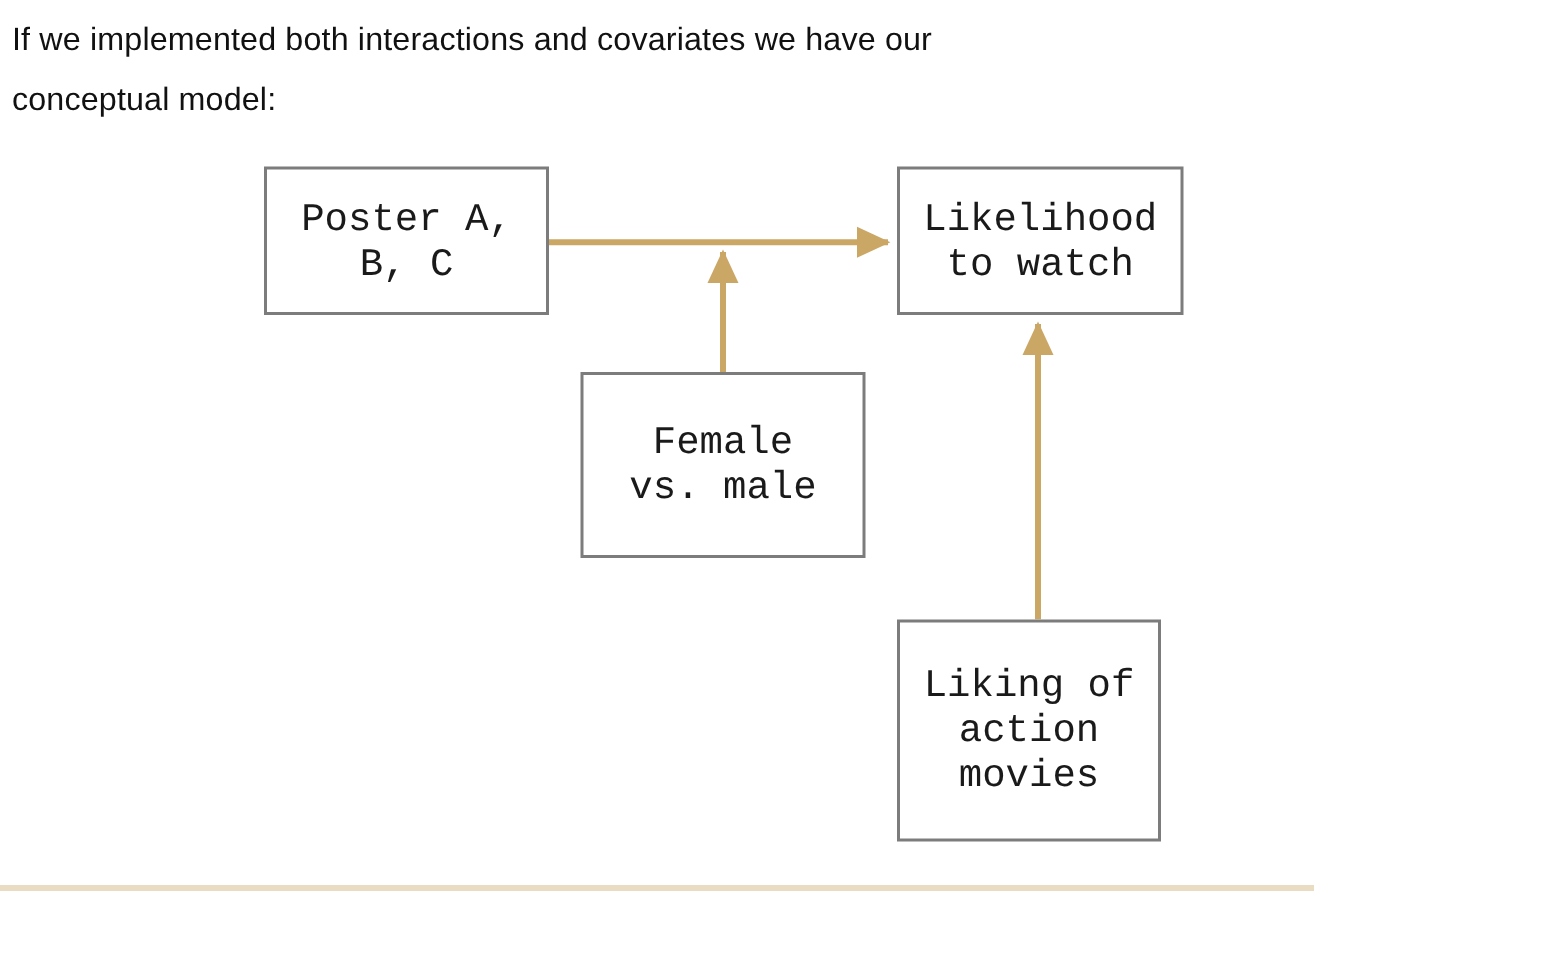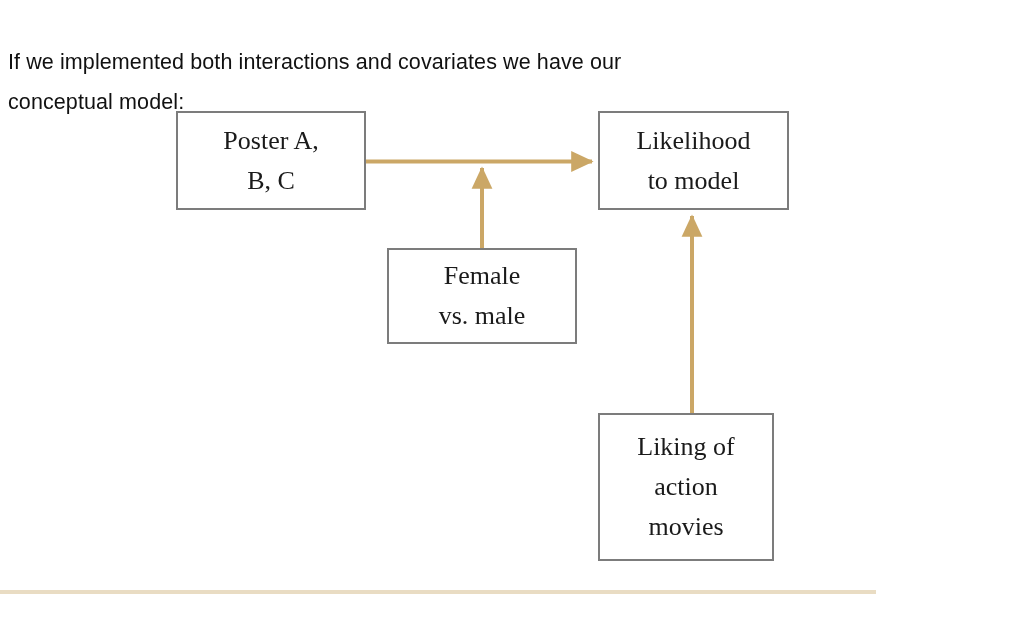--- a/index.html
+++ b/index.html
@@ -21,21 +21,20 @@
     position: absolute;
     left: 8px;
     top: 6px;
     width: 900px;
     font-family: "Liberation Sans", sans-serif;
     font-size: 21.5px;
     line-height: 40px;
     color: #111111;
     letter-spacing: 0.1px;
     white-space: pre-line;
-    margin-top: 36px;
   }
 
   
   #diagram {
     position: absolute;
     left: 0;
     top: 0;
     width: 1030px;
     height: 644px;
   }
@@ -53,31 +52,31 @@
     position: absolute;
     box-sizing: border-box;
     background: #ffffff;
     border: 2px solid #7c7c7c;
     display: flex;
     align-items: center;
     justify-content: center;
     text-align: center;
   }
   .node-label {
-    font-family: Liberation Serif, serif;
+    font-family: Liberation Mono, monospace;
     font-size: 26px;
-    line-height: 40px;
+    line-height: 30px;
     color: #1a1a1a;
     white-space: pre-line;
     display: block;
   }
 
   #node-poster      { left: 176px; top: 111px; width: 190px; height: 99px; }
   #node-likelihood  { left: 598px; top: 111px; width: 191px; height: 99px; }
-  #node-gender      { left: 387px; top: 248px; width: 190px; height: 96px; }
+  #node-gender      { left: 387px; top: 248px; width: 190px; height: 124px; }
   #node-liking      { left: 598px; top: 413px; width: 176px; height: 148px; }
 
   
   #bottom-divider {
     position: absolute;
     left: 0px;
     top: 590px;
     width: 876px;
     height: 4px;
     background: #e9dcc3;
@@ -111,21 +110,21 @@
     </g>
   </svg>
 
   <div class="node-box" id="node-poster">
     <span class="node-label">Poster A,
 B, C</span>
   </div>
 
   <div class="node-box" id="node-likelihood">
     <span class="node-label">Likelihood
-to model</span>
+to watch</span>
   </div>
 
   <div class="node-box" id="node-gender">
     <span class="node-label">Female
 vs. male</span>
   </div>
 
   <div class="node-box" id="node-liking">
     <span class="node-label">Liking of
 action

